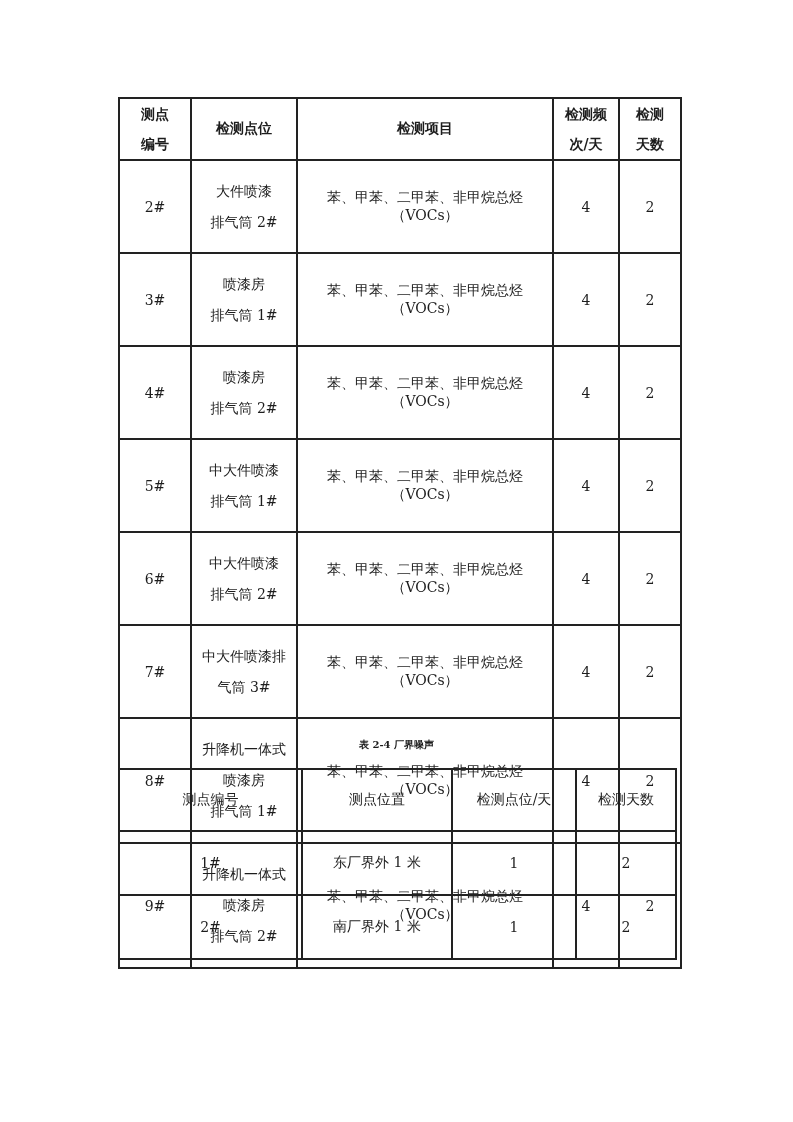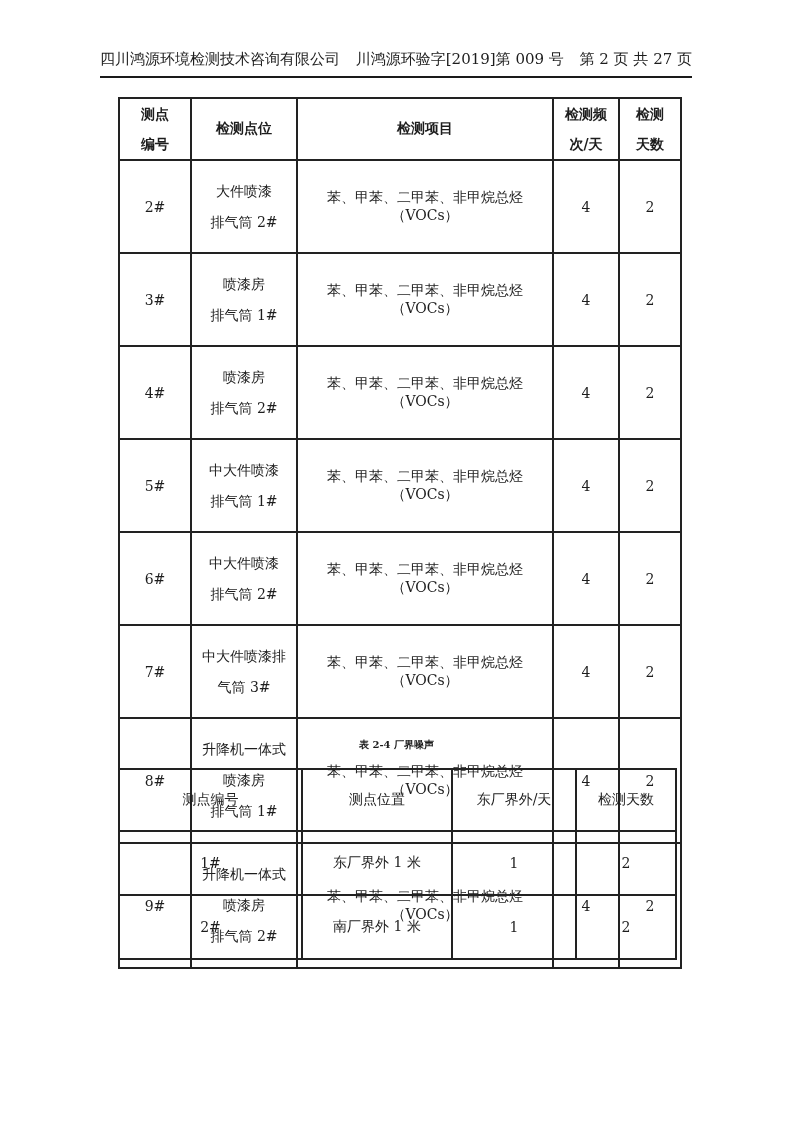--- a/index.html
+++ b/index.html
@@ -86,25 +86,20 @@
   }
   .t2 tbody td {
     height: 62px;
   }
 </style>
 </head>
 <body>
 
 <div class="page">
 
-  <div class="doc-header">
-    <span>四川鸿源环境检测技术咨询有限公司</span>
-    <span>川鸿源环验字[2019]第 009 号</span>
-    <span>第 2 页 共 27 页</span>
-  </div>
 
   <table class="t1">
     <colgroup>
       <col style="width:72px">
         <col style="width:106px">
         <col style="width:256px">
         <col style="width:66px">
         <col style="width:62px">
     </colgroup>
     <thead>
@@ -221,21 +216,21 @@
     <colgroup>
       <col style="width:183px">
         <col style="width:150px">
         <col style="width:124px">
         <col style="width:100px">
     </colgroup>
     <thead>
       <tr>
         <th>测点编号</th>
         <th>测点位置</th>
-        <th>东厂界外/天</th>
+        <th>检测点位/天</th>
         <th>检测天数</th>
       </tr>
     </thead>
     <tbody>
       <tr>
         <td>1#</td>
         <td>东厂界外 1 米</td>
         <td>1</td>
         <td>2</td>
       </tr>

